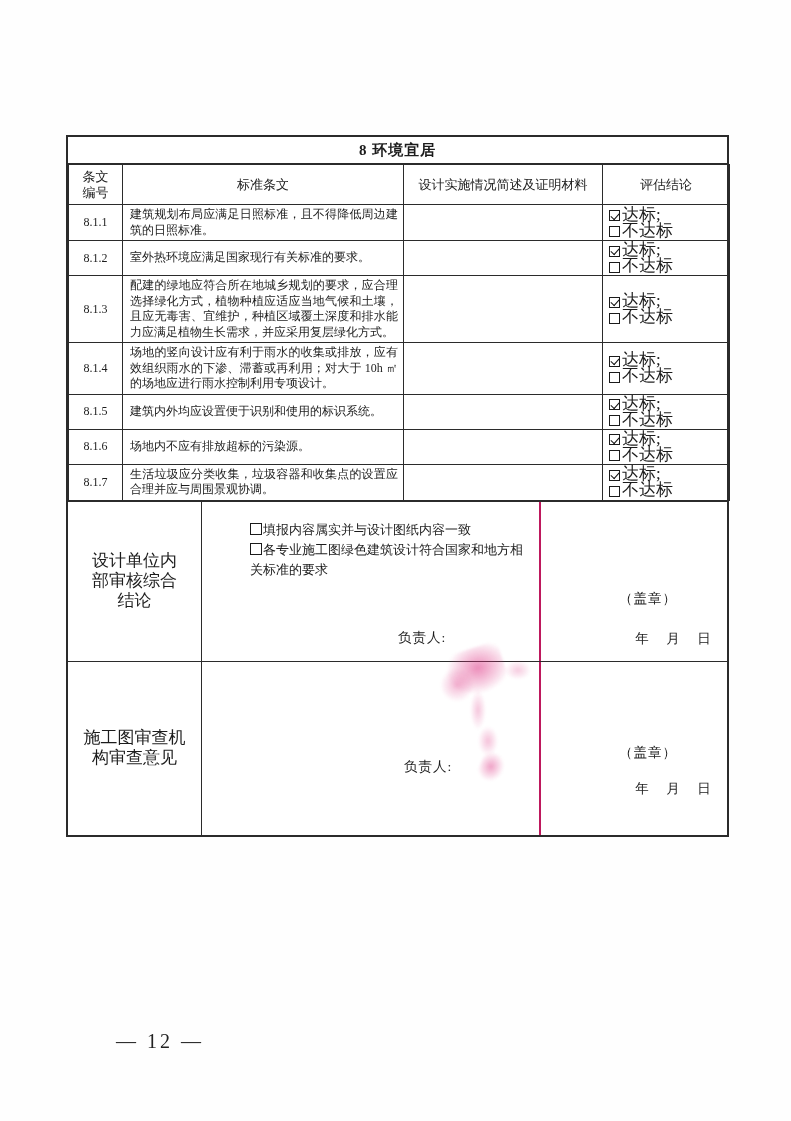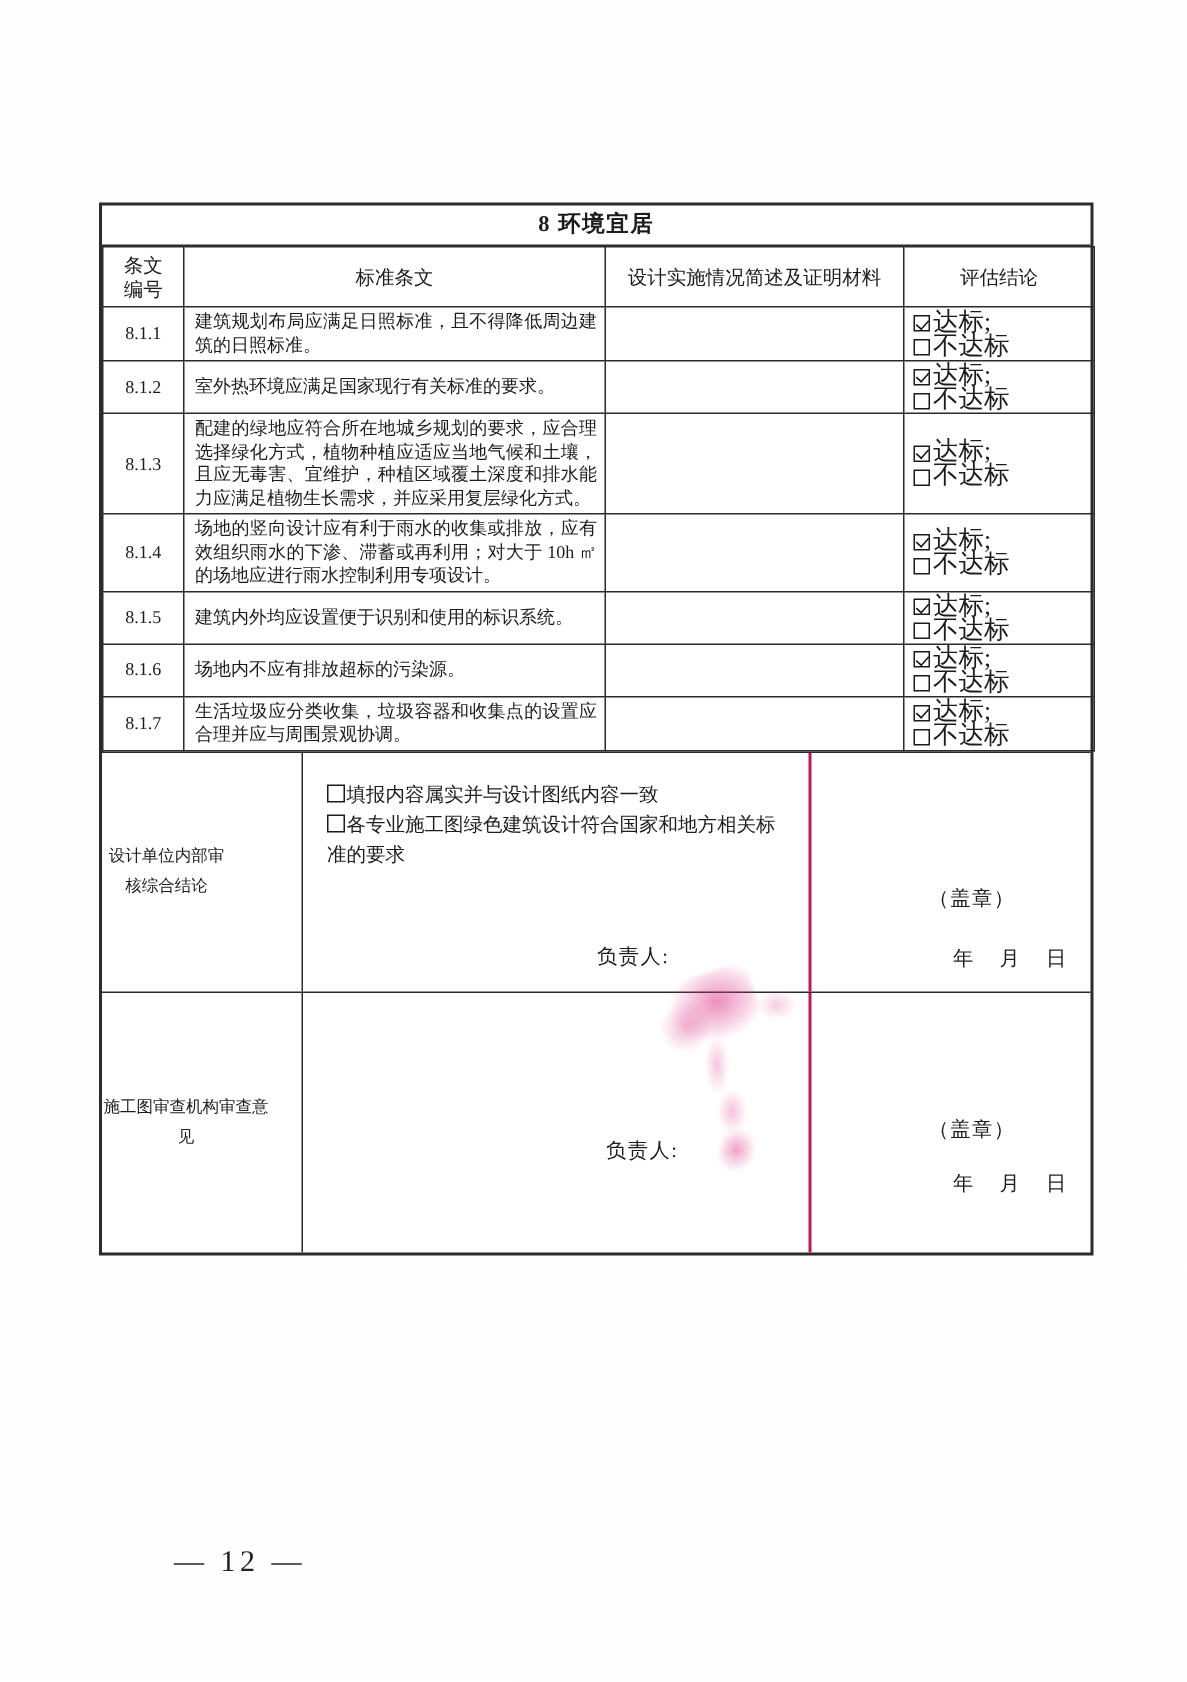--- a/index.html
+++ b/index.html
@@ -51,27 +51,27 @@
     transform:rotate(-48deg);
   }
   .sec {
     display:grid; grid-template-columns:134px 1fr 188px;
     border-top:1px solid #2b2b2b;
   }
   .sec-1 { height:160px; }
   .sec-2 { height:174px; }
   .sec-left {
     border-right:1px solid #2b2b2b;
-    display:flex; align-items:center; 
-    font-size:11px; text-align:center;
+    display:flex; align-items:center; justify-content:center;
+    font-size:17px; text-align:center;
   }
   .sec-left .narrow6 { width:86px; line-height:20px; }
   .sec-left .narrow8 { width:112px; line-height:20px; }
   .sec-mid { position:relative; padding:18px 14px 0 16px; }
-  .checklist { font-size:13px; line-height:20px; }
+  .checklist { font-size:13px; line-height:20px;margin-left:32px; }
   .checklist .cb { margin-right:1px; vertical-align:-1px; width:12px; height:12px; }
   .signer {
     position:absolute; font-size:13.5px; letter-spacing:1px;
   }
   .sec-1 .signer { left:196px; bottom:14px; }
   .sec-2 .signer { left:202px; top:96px; }
   .sec-right {
     border-left:2px solid #be185d;
     position:relative; text-align:center; font-size:13.5px;
   }

